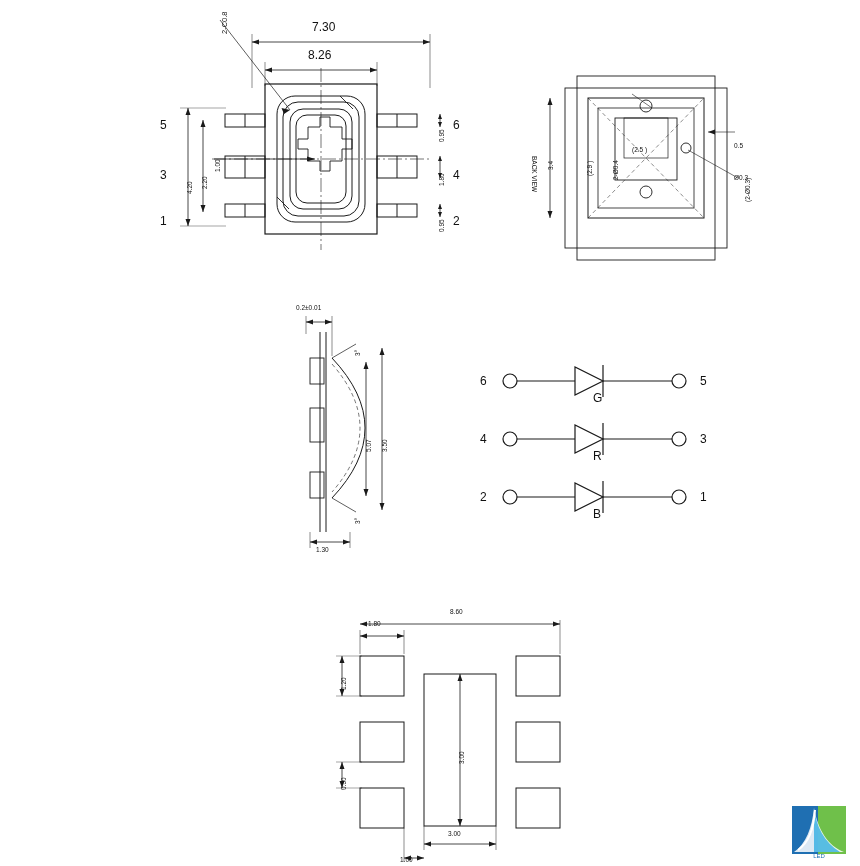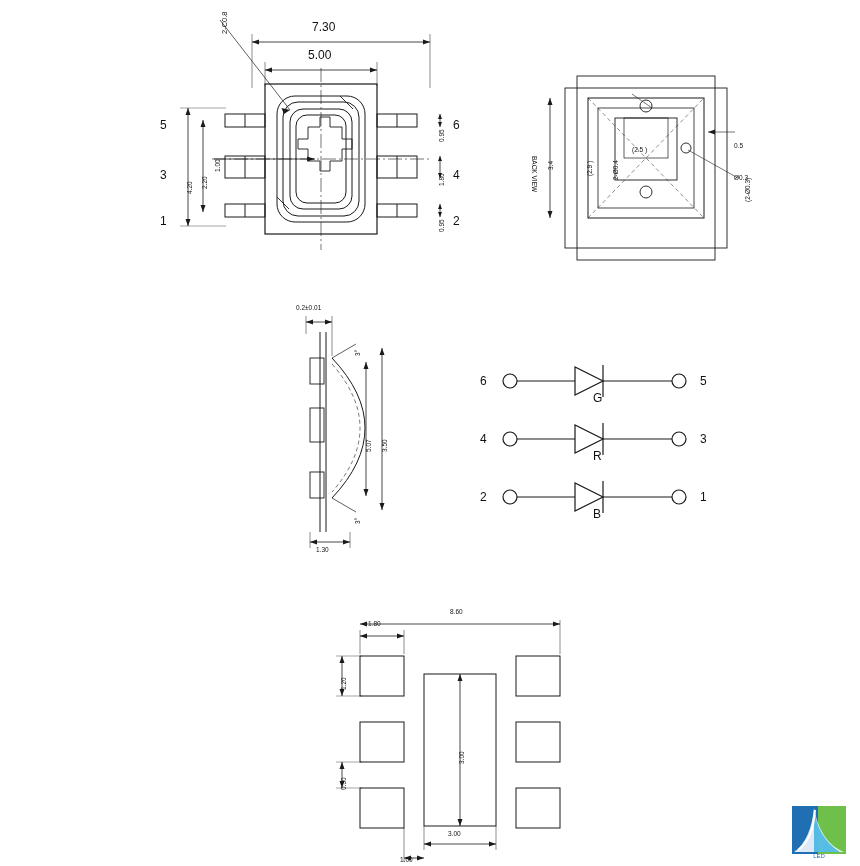--- a/index.html
+++ b/index.html
@@ -88,21 +88,21 @@
         <line x1="300" y1="152" x2="300" y2="174" stroke-width="0.8"></line>
         <path d="M300 152 l-2 5 h4 z" fill="#1a1a1a" stroke="none"></path>
         <path d="M300 174 l-2 -5 h4 z" fill="#1a1a1a" stroke="none"></path>
         <line x1="300" y1="200" x2="300" y2="213" stroke-width="0.8"></line>
         <path d="M300 200 l-2 5 h4 z" fill="#1a1a1a" stroke="none"></path>
         <path d="M300 213 l-2 -5 h4 z" fill="#1a1a1a" stroke="none"></path>
       </g>
     </svg>
 
     <div class="t" style="left:172px;top:16px;">7.30</div>
-    <div class="t" style="left:168px;top:44px;">5.00</div>
+    <div class="t" style="left:168px;top:44px;">8.26</div>
     <div class="t sm rot90" style="left:80px;top:30px;">2-C0.8</div>
     <div class="t xs rot90" style="left:46px;top:190px;">4.20</div>
     <div class="t xs rot90" style="left:61px;top:185px;">2.20</div>
     <div class="t xs rot90" style="left:74px;top:168px;">1.00</div>
     <div class="t xs rot90" style="left:298px;top:138px;">0.95</div>
     <div class="t xs rot90" style="left:298px;top:182px;">1.80</div>
     <div class="t xs rot90" style="left:298px;top:228px;">0.95</div>
 
     <div class="t num" style="left:20px;top:114px;">5</div>
     <div class="t num" style="left:20px;top:164px;">3</div>

